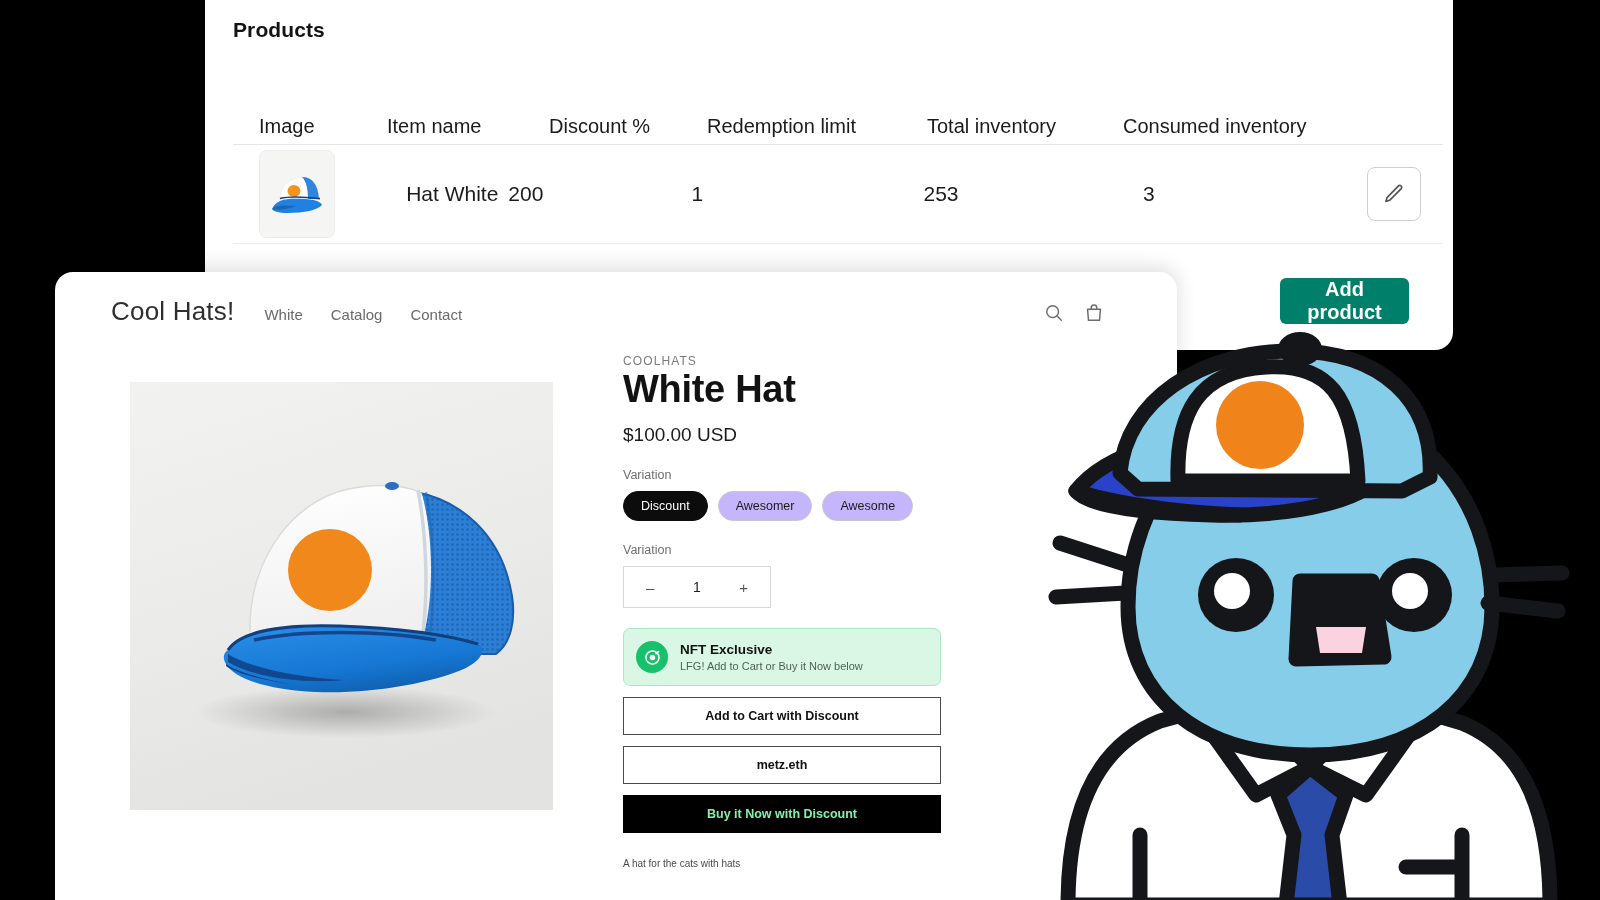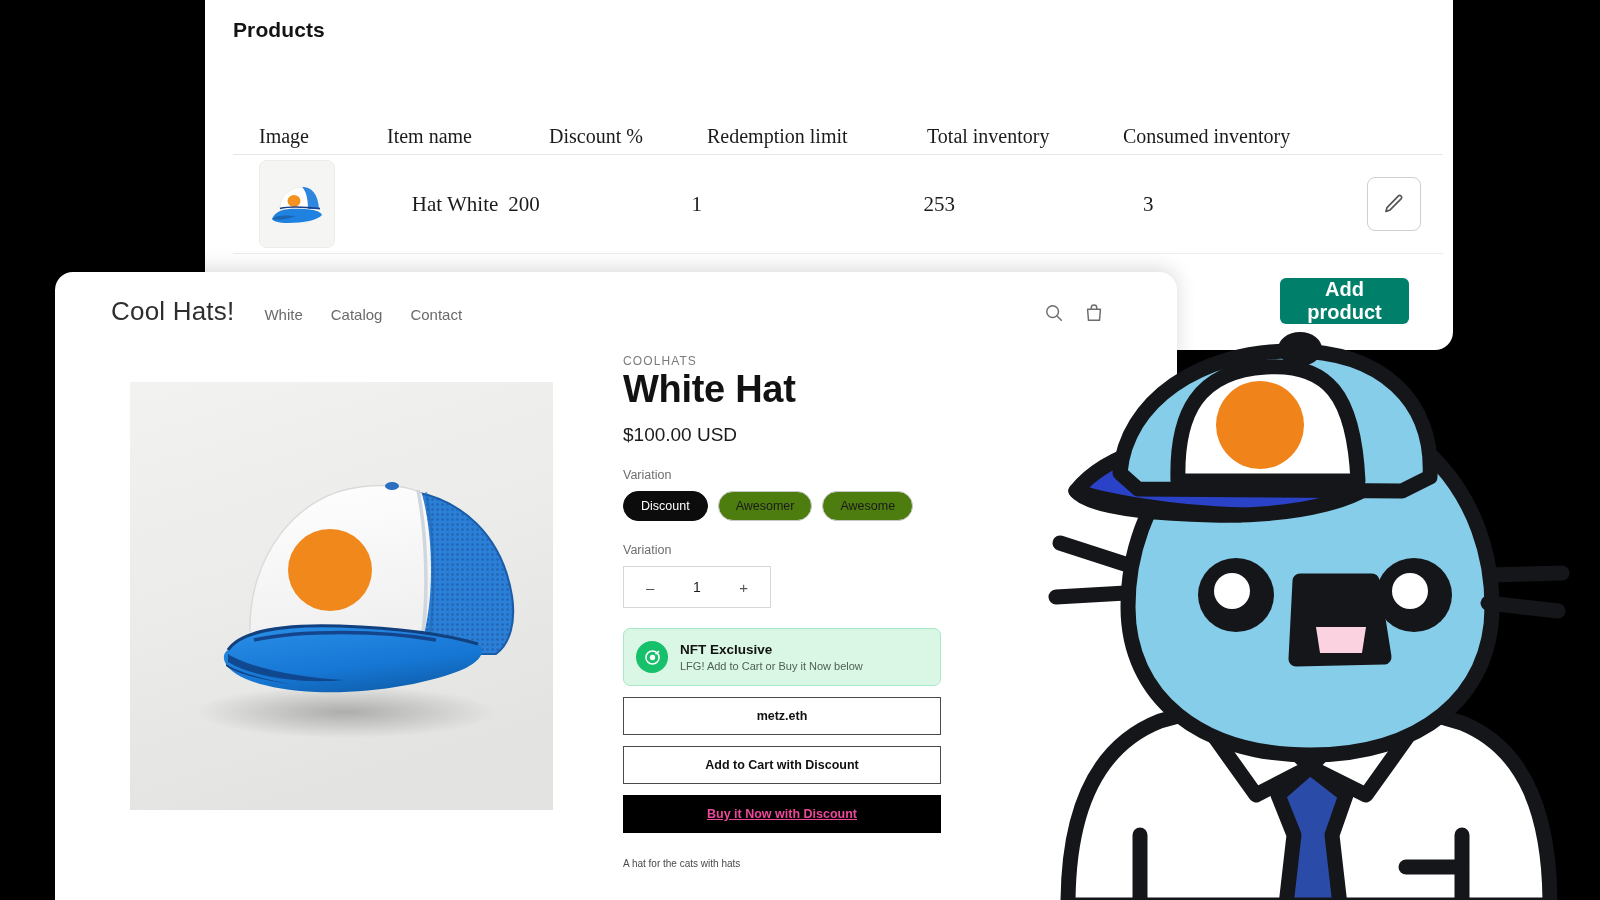--- a/index.html
+++ b/index.html
@@ -38,23 +38,22 @@
     top: 58px;
     font-size: 21px;
     font-weight: bold;
     color: #141414;
     letter-spacing: .1px;
   }
 
   #admin-table {
     position: absolute;
     left: 28px;
-    top: 140px;
+    top: 130px;
     width: 1210px;
-    font-family: Liberation Serif, serif;
   }
 
   .thead {
     display: flex;
     align-items: flex-end;
     height: 48px;
     border-bottom: 1px solid #e6e6e6;
     padding-bottom: 6px;
   }
   .thead .th {
@@ -237,21 +236,21 @@
     margin-top: 22px;
     margin-bottom: 9px;
   }
 
   #variations { display: flex; gap: 10px; }
   .pill {
     height: 28px;
     padding: 0 17px;
     border-radius: 16px;
     border: 1px solid #c8c8c8;
-    background: #4d7c0f;
+    background: #c4b5fd;
     color: #1b1b1b;
     font-size: 12.5px;
     display: flex;
     align-items: center;
     justify-content: center;
     cursor: pointer;
     white-space: nowrap;
     font-family: "Liberation Sans", sans-serif;
   }
   .pill.selected {
@@ -314,23 +313,22 @@
     font-weight: bold;
     display: flex;
     align-items: center;
     justify-content: center;
     cursor: pointer;
     box-sizing: border-box;
     font-family: "Liberation Sans", sans-serif;
   }
   .wide-btn.primary {
     background: #000000;
-    color: #ec4899;
+    color: #86efac;
     border-color: #000000;
-    text-decoration: underline;
   }
   #product-desc {
     margin-top: 25px;
     font-size: 10px;
     color: #4a4a4a;
   }
 
   
   #mascot {
     position: absolute;
@@ -502,22 +500,22 @@
             <circle cx="12" cy="12" r="3.4" fill="#ffffff" stroke="none"></circle>
             <path d="M16.5 7.2 L19.6 4.6" stroke-width="2.1"></path>
           </svg>
         </div>
         <div id="nft-text">
           <div id="nft-title">NFT Exclusive</div>
           <div id="nft-sub">LFG! Add to Cart or Buy it Now below</div>
         </div>
       </div>
 
+      <div class="wide-btn">Add to Cart with Discount</div>
       <div class="wide-btn">metz.eth</div>
-      <div class="wide-btn">Add to Cart with Discount</div>
       <div class="wide-btn primary">Buy it Now with Discount</div>
 
       <div id="product-desc">A hat for the cats with hats</div>
     </div>
   </div>
 
   <svg id="mascot" viewBox="0 0 600 650">
     <g stroke="#15161a" stroke-width="15" stroke-linecap="round" stroke-linejoin="round">
 
       <path d="M58 650 C58 560, 84 492, 150 466 L230 444 L370 444 L452 468

